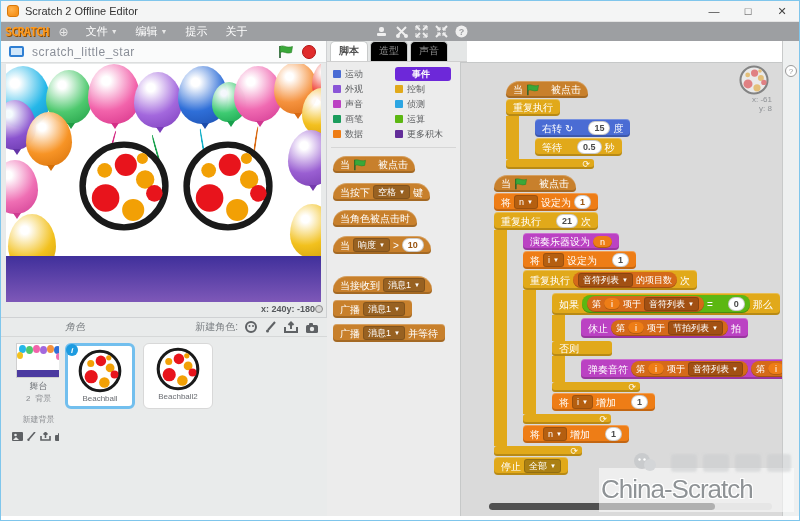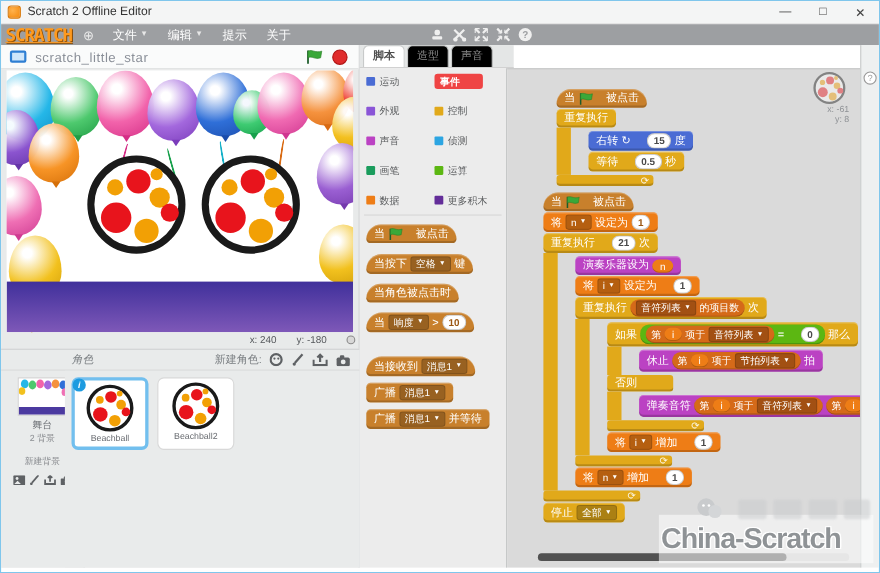--- a/index.html
+++ b/index.html
@@ -9,21 +9,21 @@
 
   
   .titlebar { position:absolute; left:0; top:0; right:0; height:21px; background:#f4f5f5; display:flex; align-items:center; border-bottom:1px solid #e3e3e3; }
   .app-icon { width:12px; height:12px; margin:0 6px 0 6px; border-radius:3px; background:radial-gradient(circle at 35% 35%, #ffb24d, #f7941e 70%); border:1px solid #d97808; }
   .title-text { font-size:11px; color:#333; }
   .win-controls { margin-left:auto; display:flex; }
   .win-btn { width:34px; height:20px; display:flex; align-items:center; justify-content:center; font-size:11px; color:#444; }
 
   
   .menubar { position:absolute; left:0; top:21px; right:0; height:19px; background:#9d9fa2; display:flex; align-items:center; }
-  .logo { margin-left:4px; font-size:16px; font-weight:bold; letter-spacing:-1px; color:#ff9a1e; text-shadow:1px 1px 0 #8a4a00; font-family:"DejaVu Sans Mono",monospace;text-decoration:underline; }
+  .logo { margin-left:4px; font-size:12px; font-weight:bold; letter-spacing:-1px; color:#ff9a1e; text-shadow:1px 1px 0 #8a4a00; font-family:"DejaVu Sans Mono",monospace; }
   .globe { color:#e8e8e8; font-size:12px; margin:0 8px 0 10px; line-height:1; }
   .menu-item { color:#fff; font-size:11px; margin:0 9px; display:flex; align-items:center; gap:3px; }
   .menu-item .caret { font-size:7px; color:#e7e7e7; }
   .tool-icons { display:flex; gap:7px; margin-left:118px; align-items:center; }
   .tool-icons svg { display:block; }
 
   
   .stage-pane { position:absolute; left:0; top:40px; width:326px; bottom:4px; background:#e8eaea; border-right:1px solid #cfd1d3; }
   .stage-header { height:22px; background:#fafbfb; display:flex; align-items:center; border-bottom:1px solid #dcdede; }
   .fs-btn { width:15px; height:11px; margin:0 8px 0 8px; border:2px solid #2f7fd3; border-radius:2px; background:#cfe6fa; }
@@ -32,53 +32,53 @@
   .stop-btn { width:14px; height:14px; border-radius:50%; background:#e02c2c; margin-right:10px; border:1px solid #b01414; }
 
   .stage { position:absolute; left:5px; top:23px; width:315px; height:238px; background:#fff; overflow:hidden; }
   .floor { position:absolute; left:0; right:0; bottom:0; height:46px; background:linear-gradient(#40309b,#7e58b8); }
   .bl { position:absolute; border-radius:50% 50% 48% 48% / 56% 56% 44% 44%;
         background:radial-gradient(circle at 35% 28%, rgba(255,255,255,.95) 0 8%, var(--c) 55%, var(--d) 100%); }
   .bl::after { content:""; position:absolute; left:45%; bottom:-5px; border-left:4px solid transparent; border-right:4px solid transparent; border-top:6px solid var(--d); }
   .ribbon { position:absolute; width:3px; height:38px; border-left:2px solid var(--d); border-radius:60%; }
   .ball92 { position:absolute; width:92px; height:92px; }
 
-  .coord-row { position:absolute; left:0; top:263px; width:322px; display:flex; justify-content:flex-end; align-items:center; gap:18px; font-size:9px; color:#55585c; font-weight:normal; }
+  .coord-row { position:absolute; left:0; top:263px; width:322px; display:flex; justify-content:flex-end; align-items:center; gap:0; font-size:9px; color:#55585c; font-weight:bold; }
   .mouse-ico { width:8px; height:8px; border:1px solid #8b8b8b; border-radius:50%; background:#d8d8d8; }
 
   
   .sprite-panel { position:absolute; left:0; top:276px; bottom:0; width:326px; }
   .sprite-header { height:20px; background:#e9ebeb; border-top:1px solid #cfd1d3; border-bottom:1px solid #d6d8d8; display:flex; align-items:center; }
   .sprites-title { margin-left:64px; font-size:10px; color:#7c8084;font-style:italic; }
   .new-sprite { margin-left:auto; margin-right:8px; display:flex; align-items:center; gap:7px; font-size:10px; color:#7c8084; }
   .icon-btn svg { display:block; }
-  .stage-col { position:absolute; left:0; top:20px; bottom:0; width:76px; border-right:1px solid #d6d8d8; background:#e9ebeb; text-align:center; }
+  .stage-col { position:absolute; left:0; top:20px; bottom:0; width:76px; border-right:1px solid #d6d8d8; background:#e9ebeb; text-align:center;font-family:Liberation Mono, monospace; }
   .stage-thumb { width:46px; height:35px; margin:6px auto 2px; background:#fff; border:1px solid #cfcfcf; position:relative; overflow:hidden; }
   .stage-thumb .mini-floor { position:absolute; bottom:0; left:0; right:0; height:7px; background:#4b3aa0; }
   .mini-bl { position:absolute; border-radius:50%; }
   .stage-label { font-size:9px; color:#6d7075; }
   .backdrop-count { font-size:8px; color:#8b8e92; margin-bottom:10px; }
   .new-backdrop-label { font-size:8px; color:#8b8e92; margin-top:6px; }
   .backdrop-icons { display:flex; justify-content:center; gap:4px; margin-top:3px; }
   .sprite-grid { position:absolute; left:58px; right:0; top:20px; bottom:0; background:#e9ebeb; display:flex; align-items:flex-start; padding:6px; gap:8px; }
   .sprite-tile { width:70px; height:66px; background:#fff; border:1px solid #d8d8d8; border-radius:6px; position:relative; display:flex; flex-direction:column; align-items:center; }
   .sprite-tile.selected { border:3px solid #72bfee; }
   .sprite-tile .ball-slot { width:44px; height:44px; margin-top:3px; }
   .sprite-name { font-size:8px; color:#6a6d72; margin-top:1px; }
   .i-badge { position:absolute; left:-2px; top:-2px; width:12px; height:12px; border-radius:50%; background:#1d9be0; color:#fff; font-size:8px; font-weight:bold; display:flex; align-items:center; justify-content:center; font-style:italic; }
 
   
   .tab-strip { position:absolute; left:326px; top:40px; width:140px; height:21px; background:#e4e6e6; display:flex; align-items:flex-end; padding-left:3px; border-bottom:1px solid #cfcfcf; }
   .tab { font-size:10px; color:#8a8a8a; background:#000000; border:1px solid #c8caca; border-bottom:none; border-radius:5px 5px 0 0; padding:2px 8px 3px; margin-right:2px; }
   .tab.active { background:#fff; color:#4d4d4d; font-weight:bold; }
   .palette { position:absolute; left:326px; top:61px; width:134px; bottom:4px; background:#ececec; border-right:1px solid #c6c8c8; overflow:hidden; }
-  .cats { display:grid; grid-template-columns:62px 66px; padding:5px 0 0 6px; row-gap:13px; }
+  .cats { display:grid; grid-template-columns:62px 66px; padding:5px 0 0 6px; row-gap:1px; }
   .cat { display:flex; align-items:center; gap:4px; font-size:9px; color:#5c5e60; height:14px; }
   .cat .sq { width:8px; height:8px; border-radius:1px; }
-  .cat.sel { background:#ef4444; border-radius:3px; color:#fff; font-weight:bold; padding-left:5px; width:44px; }
+  .cat.sel { background:#6d28d9; border-radius:3px; color:#fff; font-weight:bold; padding-left:17px; width:56px; }
   .pal-divider { height:1px; background:#d6d6d6; margin:6px 4px 8px; }
   .pal-list { padding-left:6px; display:flex; flex-direction:column; align-items:flex-start; }
 
   
   .ev{--c:#c8802c;} .ct{--c:#e1a91a;} .mo{--c:#4a6cd4;} .so{--c:#bb42c3;} .da{--c:#ee7d16;} .li{--c:#d56a19;}
   .blk { position:relative; display:inline-flex; align-items:center; gap:3px; background:var(--c); color:#fff; font-size:10px; line-height:13px; padding:2px 7px; border-radius:4px; box-shadow:inset 0 -2px 0 rgba(0,0,0,.18), inset 0 1px 0 rgba(255,255,255,.25); white-space:nowrap; width:max-content; }
   .hat { border-radius:14px 14px 4px 4px; }
   .num { display:inline-block; background:#fff; color:#9a5612; font-weight:bold; font-size:9px; line-height:12px; border-radius:8px; padding:0 5px; border:1px solid rgba(0,0,0,.2); }
   .mo .num, .ct .num, .op .num { color:#4a4a4a;margin-left:12px; }
   .varoval { display:inline-block; background:#ee7d16; color:#fff; font-size:9px; line-height:12px; border-radius:8px; padding:0 7px; box-shadow:inset 0 -1px 0 rgba(0,0,0,.25); }
@@ -104,21 +104,21 @@
   .hscroll-thumb { position:absolute; left:0; top:0; height:7px; width:80%; background:#515151; border-radius:4px; }
 
   .tips-flap { position:absolute; right:0; top:40px; width:17px; bottom:4px; background:#eef0f0; border-left:1px solid #c8caca; }
   .help-circ { width:12px; height:12px; border:1px solid #9a9a9a; border-radius:50%; color:#9a9a9a; font-size:8px; display:flex; align-items:center; justify-content:center; margin:24px auto 0; background:#fff; }
 
   
   .watermark { position:absolute; right:5px; bottom:8px; width:195px; height:62px; pointer-events:none; }
   .wm-band { position:absolute; inset:18px 0 0 0; background:rgba(255,255,255,.55); }
   .wm-wechat { position:absolute; left:34px; top:2px; width:24px; height:20px; }
   .wm-blob { position:absolute; background:#c9cbcd; opacity:.5; border-radius:3px; filter:blur(1px); }
-  .wm-text { position:absolute; left:2px; top:24px; font-size:26px; font-weight:bold; color:#8f9396; letter-spacing:-1px;
+  .wm-text { position:absolute; left:2px; top:24px; font-size:26px; font-weight:normal; color:#8f9396; letter-spacing:-1px;
              text-shadow:-1px -1px 0 #fff, 1px -1px 0 #fff, -1px 1px 0 #fff, 1px 1px 0 #fff; }
 </style>
 </head>
 <body>
 
 <div class="window">
 
   <div class="titlebar">
     <div class="app-icon"></div>
     <div class="title-text">Scratch 2 Offline Editor</div>

